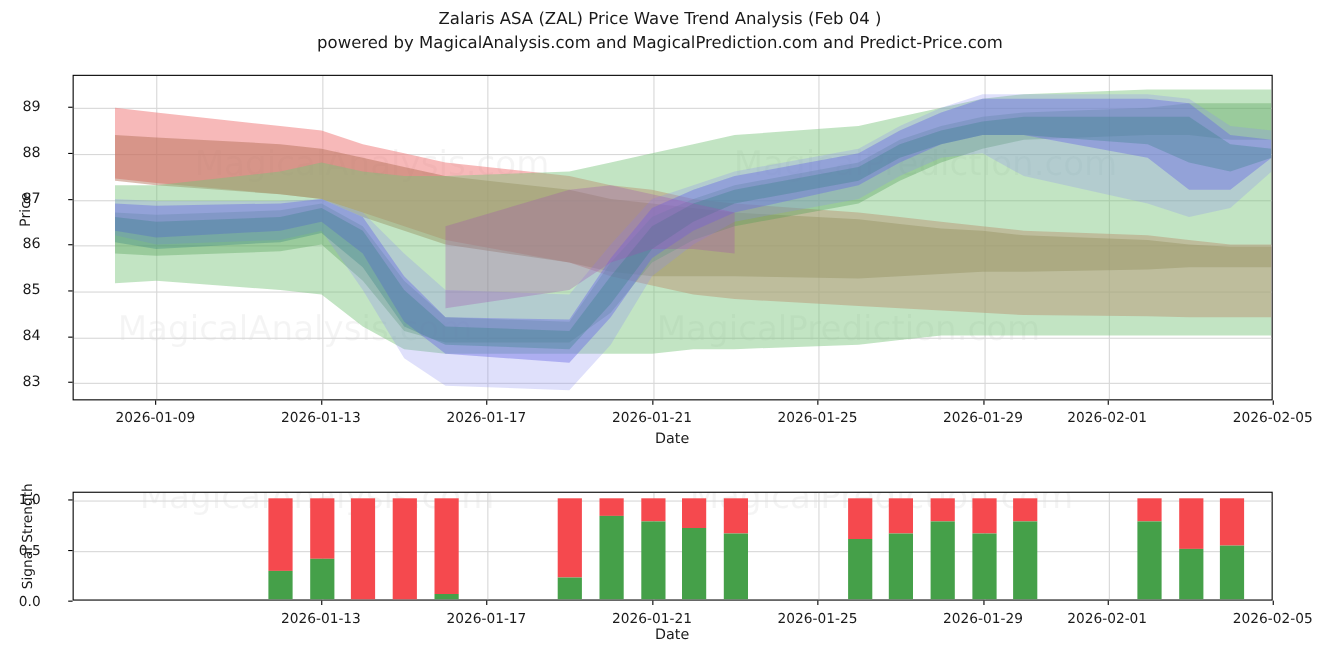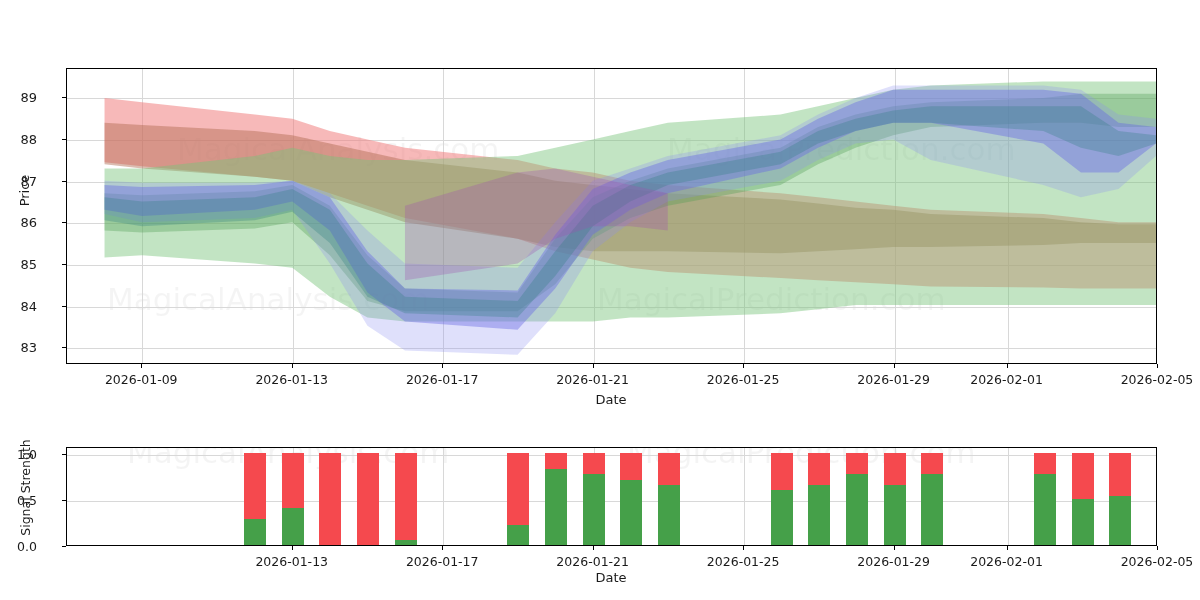--- a/index.html
+++ b/index.html
@@ -50,20 +50,22 @@
   .bar{position:absolute;bottom:0;width:22px;}
   .bar .sell{position:absolute;left:0;width:100%;background:#f5494e;}
   .bar .buy{position:absolute;left:0;bottom:0;width:100%;background:#45a049;}
 </style>
 </head>
 <body>
 
 <div class="page">
 
   <div class="title-block">
+    <div class="title-main">Zalaris ASA (ZAL) Price Wave Trend Analysis (Feb 04 )</div>
+    <div class="title-sub">powered by MagicalAnalysis.com and MagicalPrediction.com and Predict-Price.com</div>
   </div>
 
   <div id="price-panel">
     <div id="price-wm">
         <div class="wm" style="left: 110px; top: 62px;">MagicalAnalysis.com</div>
         <div class="wm" style="left: 600px; top: 62px;">MagicalPrediction.com</div>
         <div class="wm" style="left: 40px; top: 212px;">MagicalAnalysis.com</div>
         <div class="wm" style="left: 530px; top: 212px;">MagicalPrediction.com</div>
       </div>
     <div id="price-grid">

